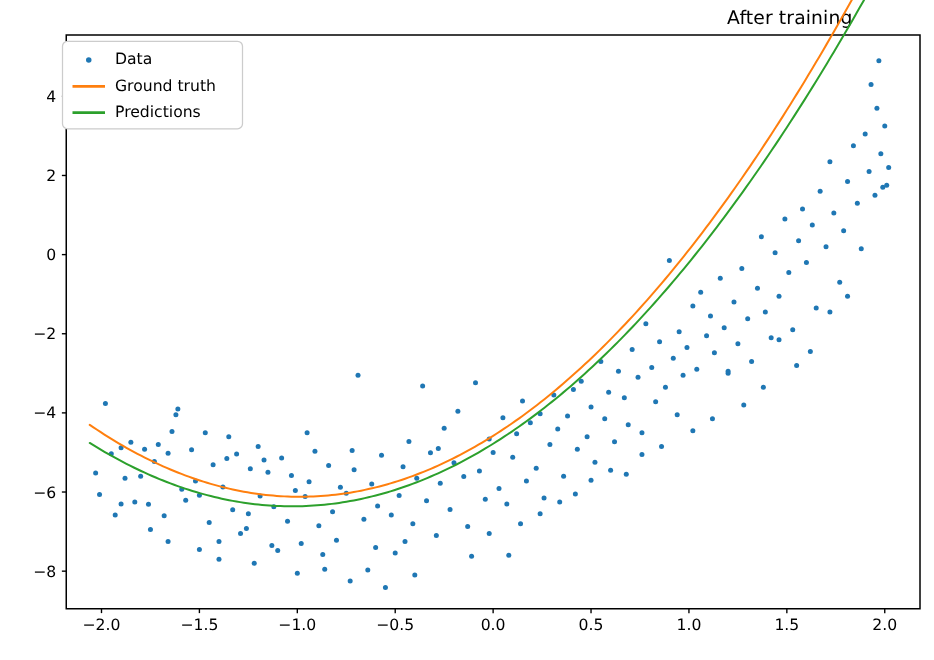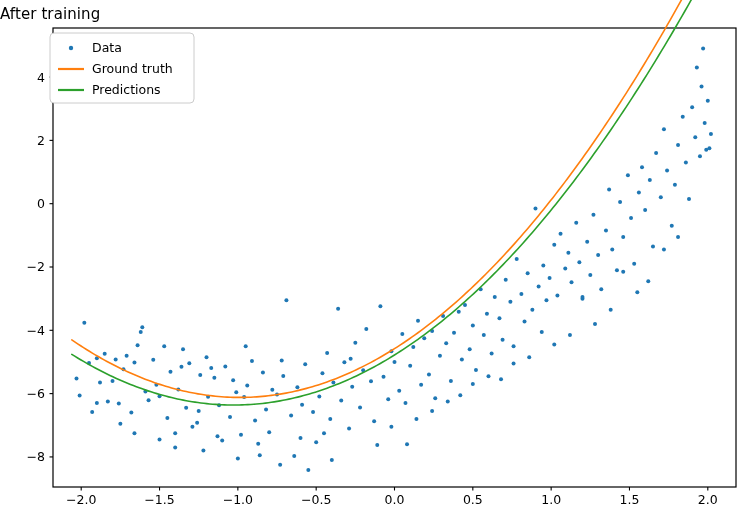--- a/index.html
+++ b/index.html
@@ -18,22 +18,22 @@
     position: absolute;
     left: 0; top: 0;
     width: 747px;
     height: 528px;
     background: #ffffff;
   }
   .title {
     position: absolute;
     left: 0;
     top: 5px;
-    width: 747px;
-    text-align: left;
+    width: 682px;
+    text-align: right;
     font-size: 15px;
     color: #000000;
     letter-spacing: 0.1px;
   }
   #plot-svg {
     position: absolute;
     left: 0; top: 0;
   }
   .tick-label {
     font-size: 12.5px;

